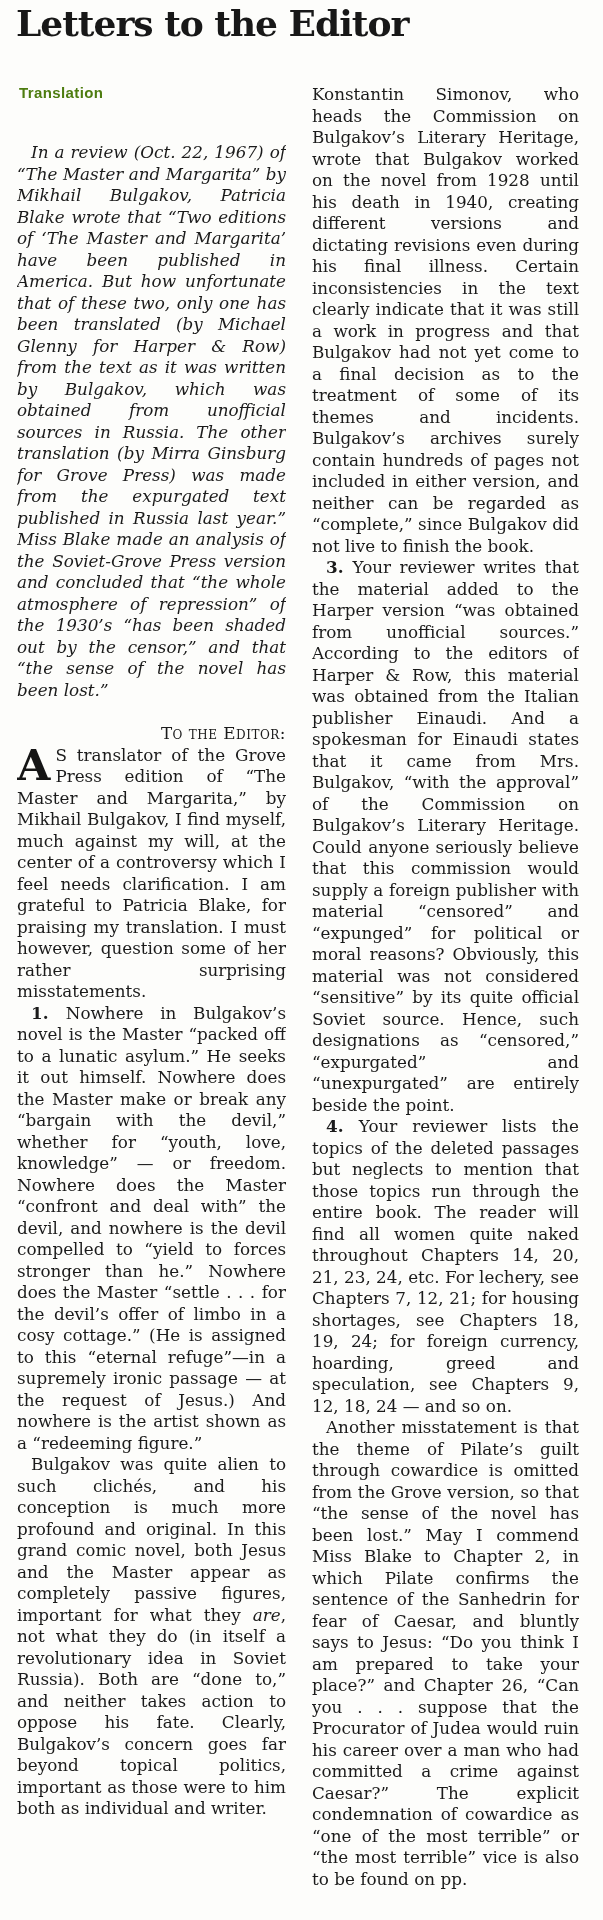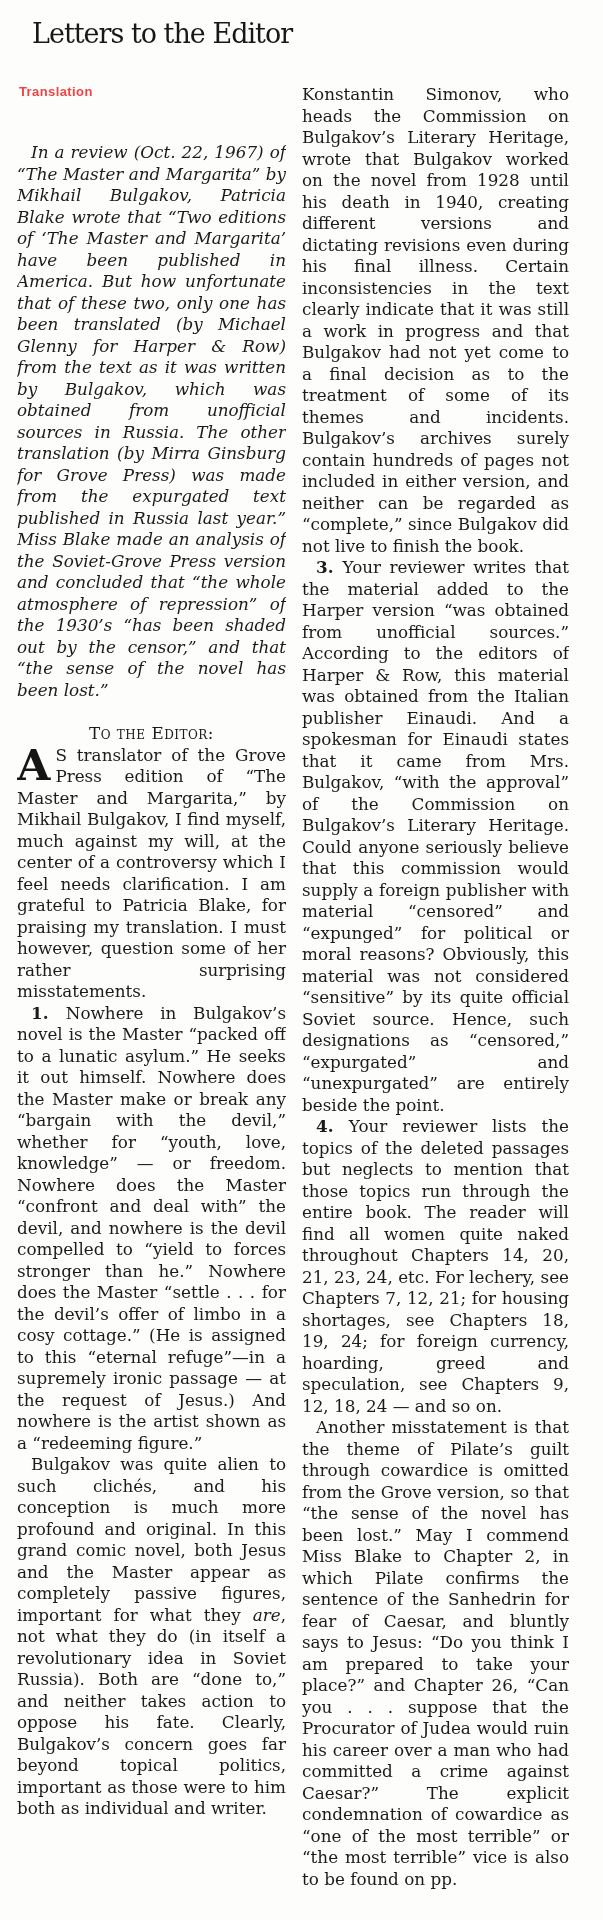--- a/index.html
+++ b/index.html
@@ -10,56 +10,56 @@
     font-family: "DejaVu Serif", serif;
     overflow: hidden;
     position: relative;
     -webkit-font-smoothing: antialiased;
   }
   .page { position: relative; width: 603px; height: 1920px; }
 
   .headline {
     position: absolute; left: 16px; top: 2px;
     font-family: "DejaVu Serif", serif;
-    font-weight: normal;
-    font-size: 27px;
+    font-weight: bold;
+    font-size: 36px;
     letter-spacing: -1px;
     color: #181818;
     white-space: nowrap;
-    margin: 16px;
+    margin: 0;
   }
   .kicker {
     position: absolute; left: 19px; top: 84px;
     font-family: "Liberation Sans", sans-serif;
     font-weight: bold;
-    font-size: 13px;
+    font-size: 15px;
     letter-spacing: 0.4px;
-    color: #ef4444;
+    color: #4d7c0f;
   }
 
   .col {
     position: absolute;
     font-size: 16.8px;
     line-height: 21.5px;
     text-align: justify;
     color: #1b1b1b;
   }
   .col-left  { left: 17px;  top: 142px; width: 269px; height: 1780px; overflow: hidden; }
-  .col-right { left: 302px; top: 84px;  width: 267px; height: 1822px; overflow: hidden; }
+  .col-right { left: 312px; top: 84px;  width: 267px; height: 1822px; overflow: hidden; }
 
   p.para { margin: 0; padding: 0; }
   p.indent { text-indent: 14px; }
 
   p.italic-intro { font-style: italic; }
 
   p.salutation {
     margin-top: 22px;
     font-variant: small-caps;
     letter-spacing: 0.5px;
-    text-align: center;
+    text-align: right;
     text-indent: 0;
   }
 
   .dropcap {
     float: left;
     font-weight: bold;
     font-size: 43px;
     line-height: 34px;
     padding: 3px 5px 0 0;
     color: #151515;

